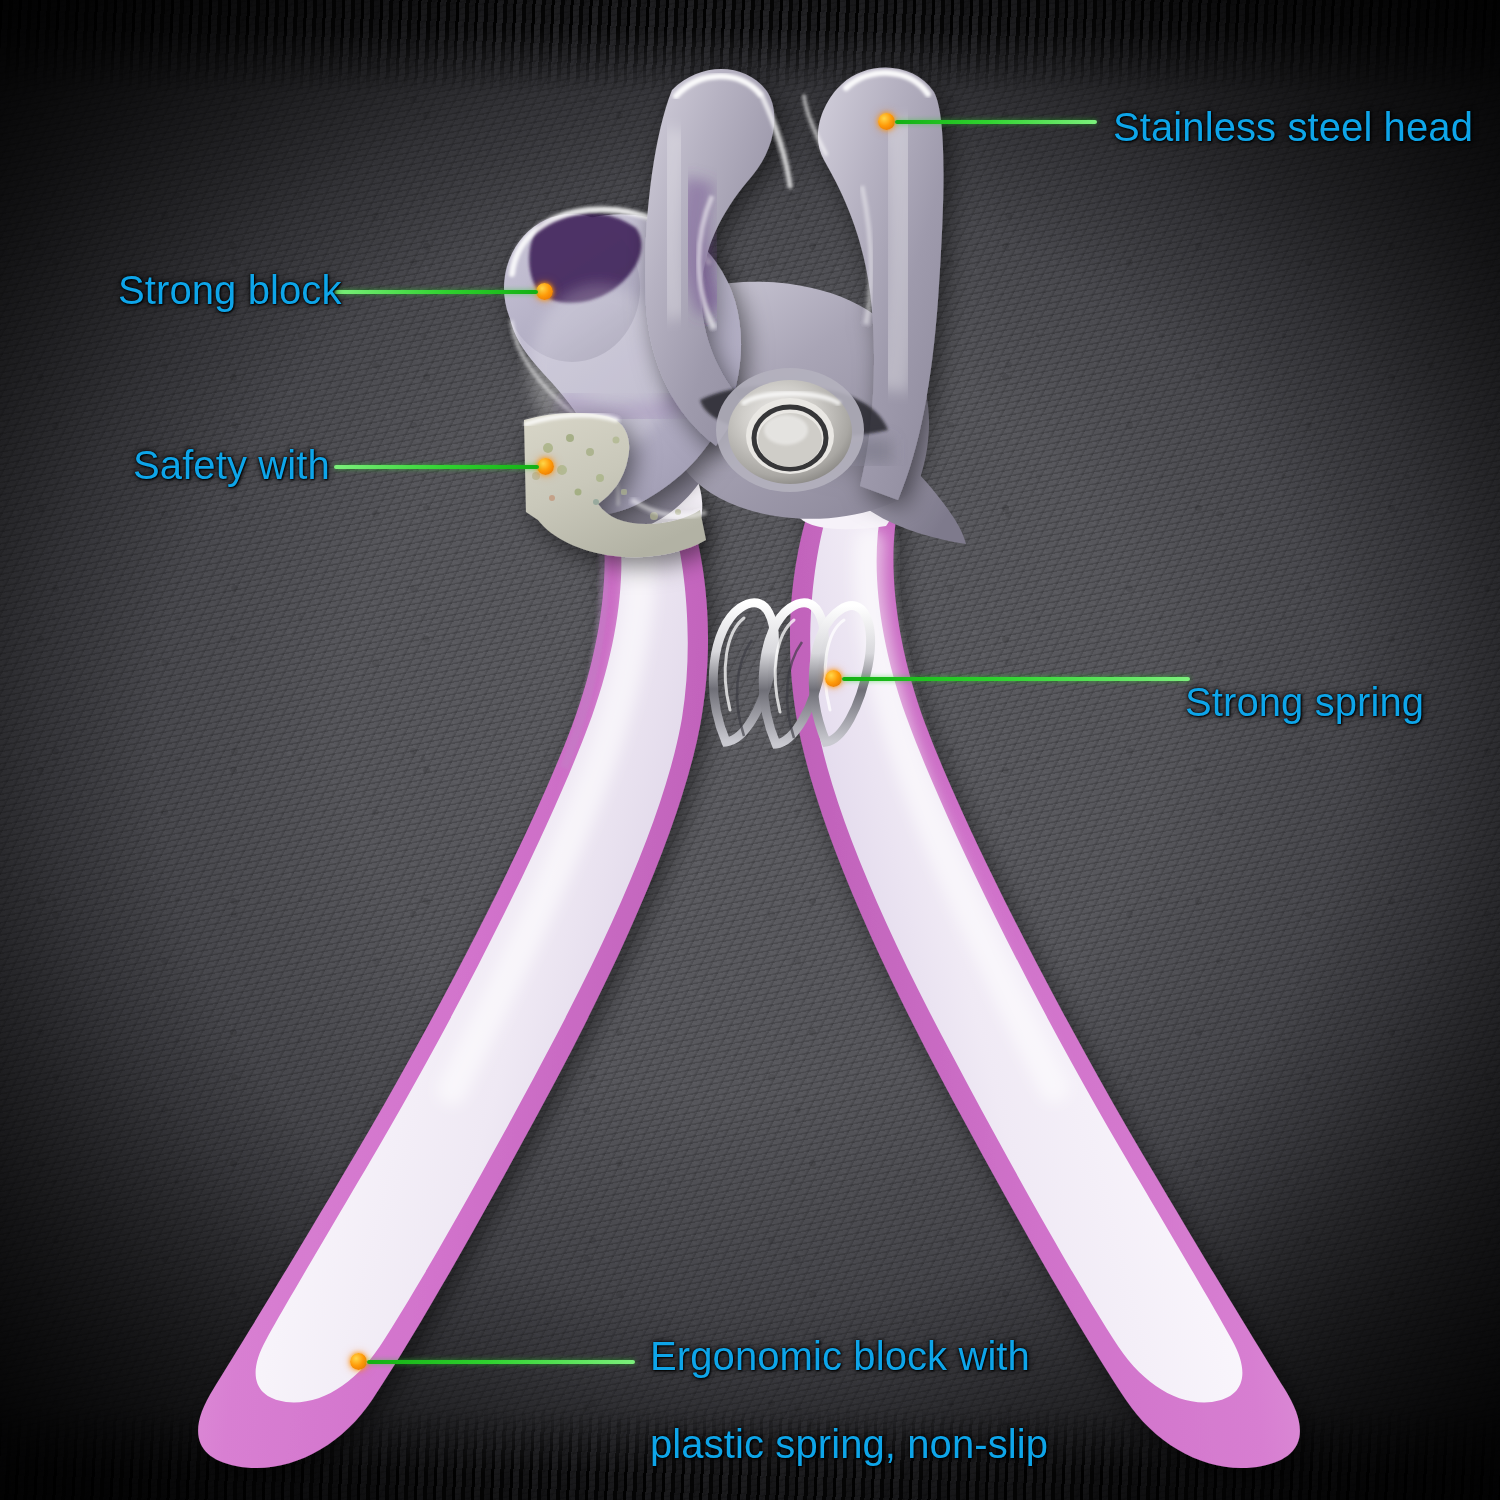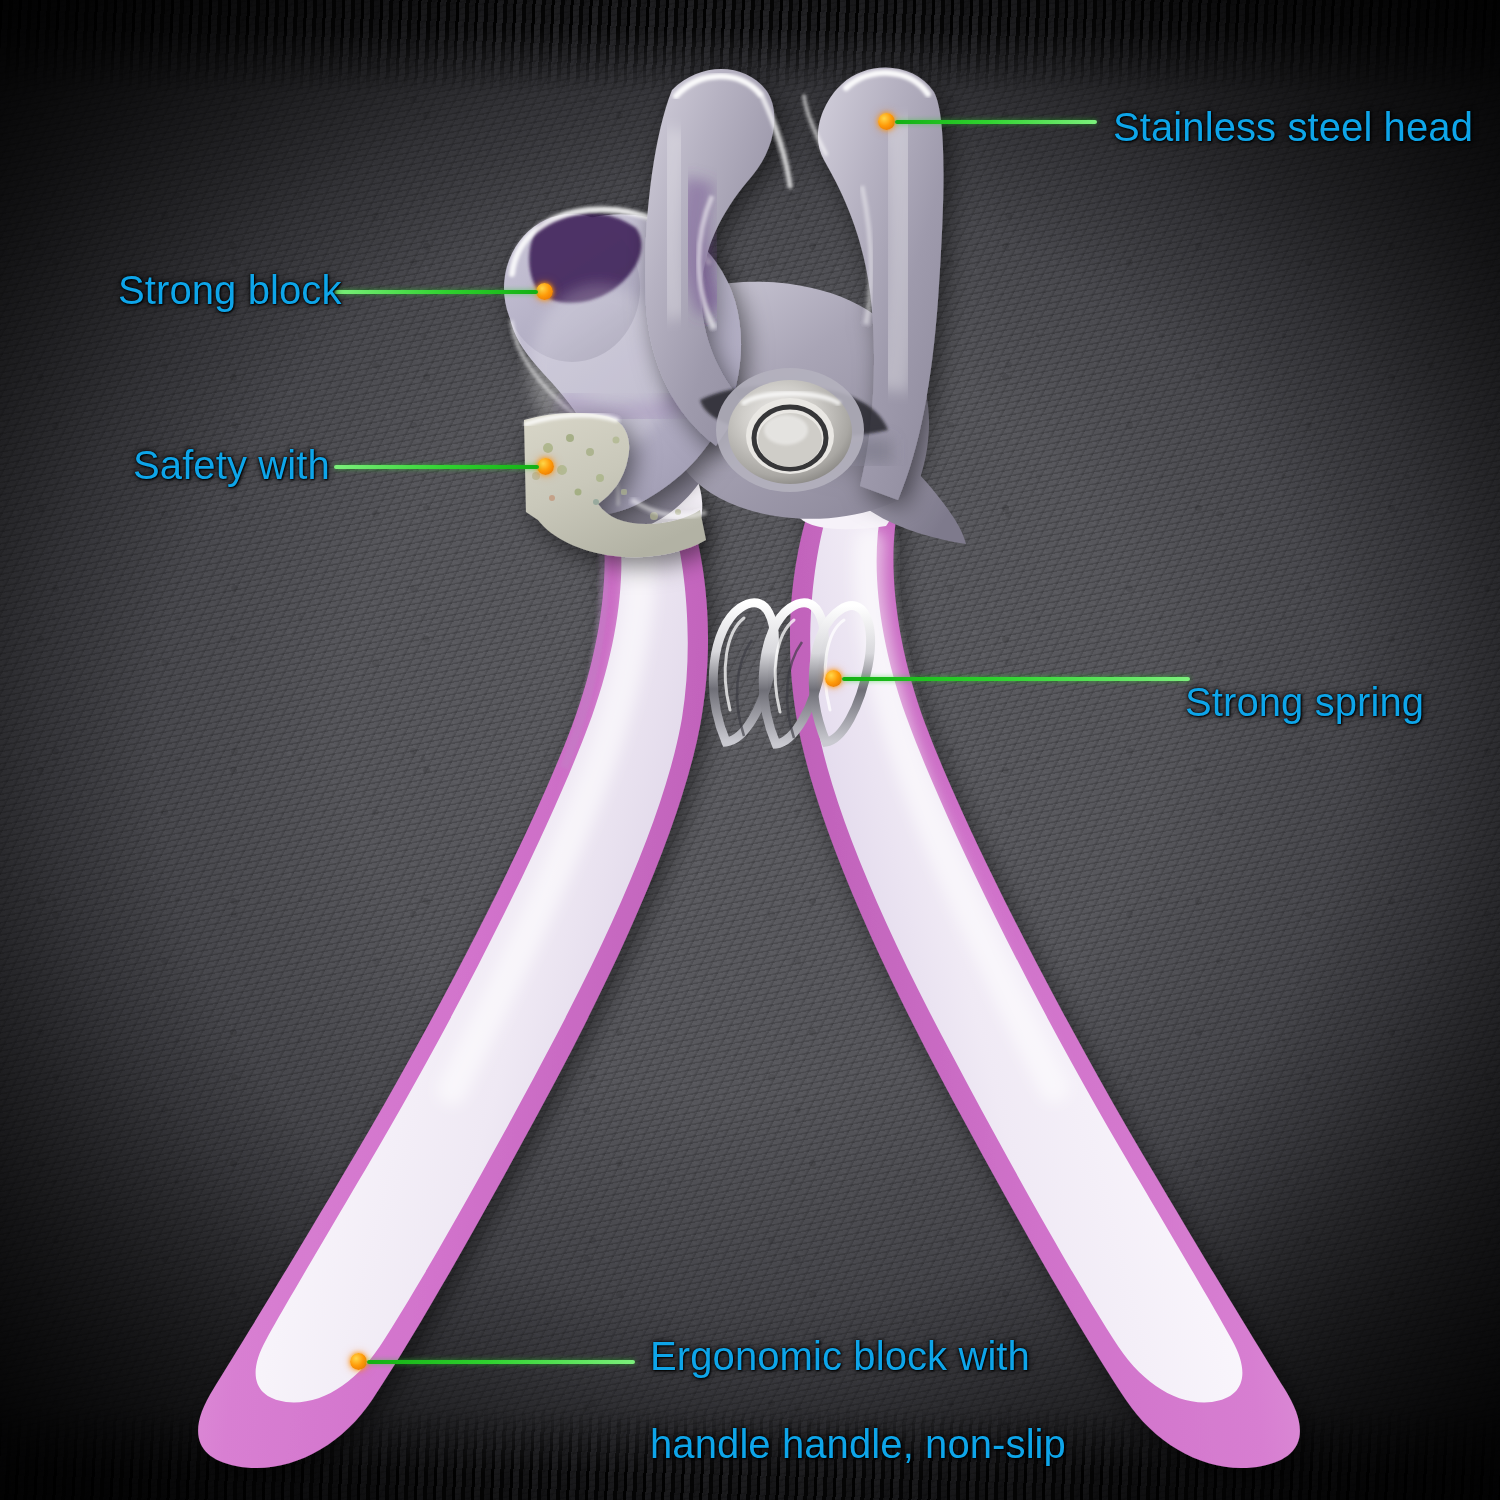--- a/index.html
+++ b/index.html
@@ -390,16 +390,16 @@
   <div class="callout">
     <div class="cdot" style="left:825px;top:670px;"></div>
     <div class="cline" style="left:842px;top:677px;width:348px;"></div>
     <div class="ctext" style="left:1185px;top:657px;margin-top:19px;">Strong spring</div>
   </div>
 
   <div class="callout">
     <div class="cdot" style="left:350px;top:1353px;"></div>
     <div class="cline" style="left:367px;top:1360px;width:268px;"></div>
     <div class="ctext" style="left:650px;top:1330px;">Ergonomic block with</div>
-    <div class="ctext" style="left:650px;top:1418px;">handle handle, non-slip</div>
+    <div class="ctext" style="left:650px;top:1418px;">plastic spring, non-slip</div>
   </div>
 
 </div>
 
 </body></html>

